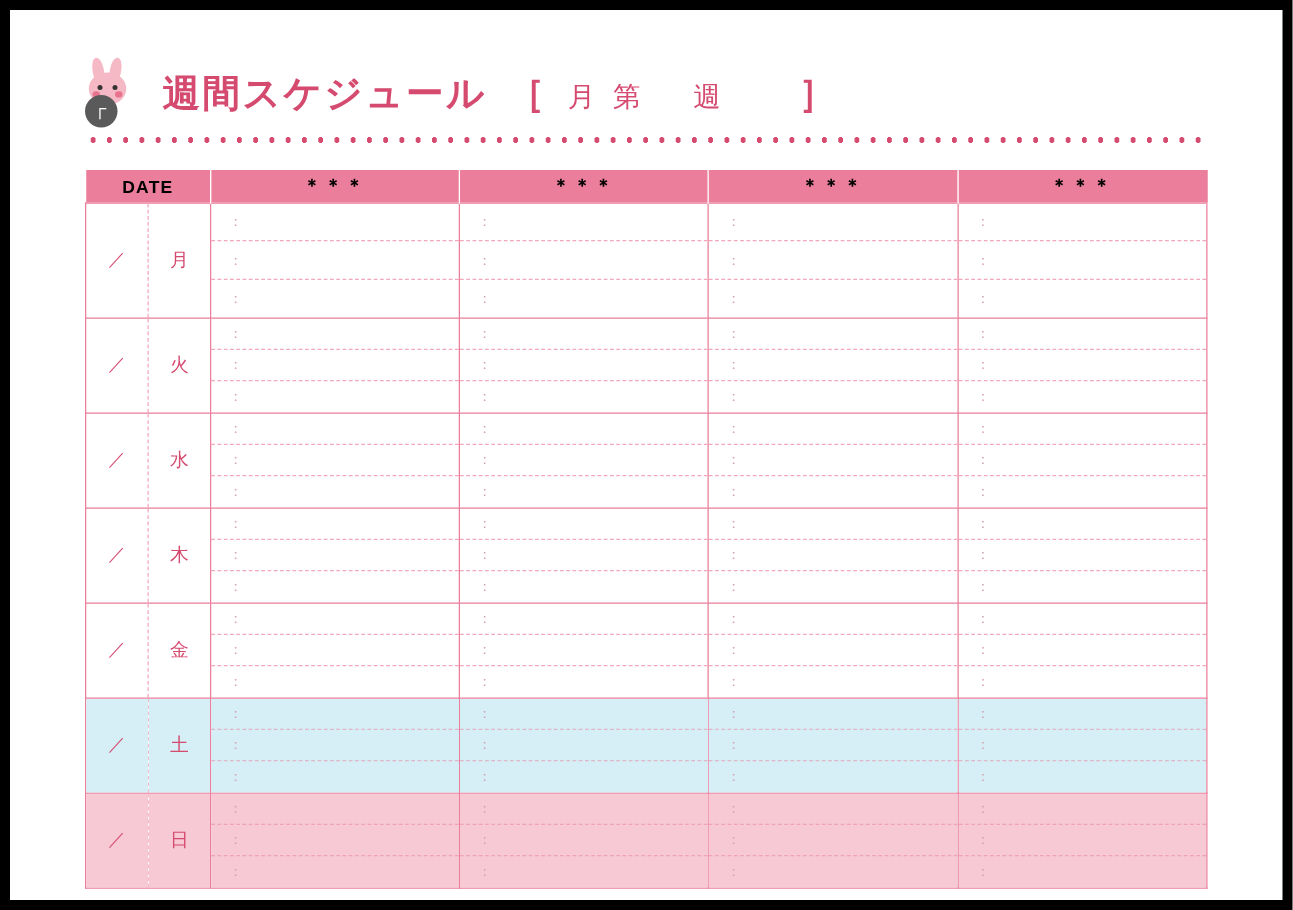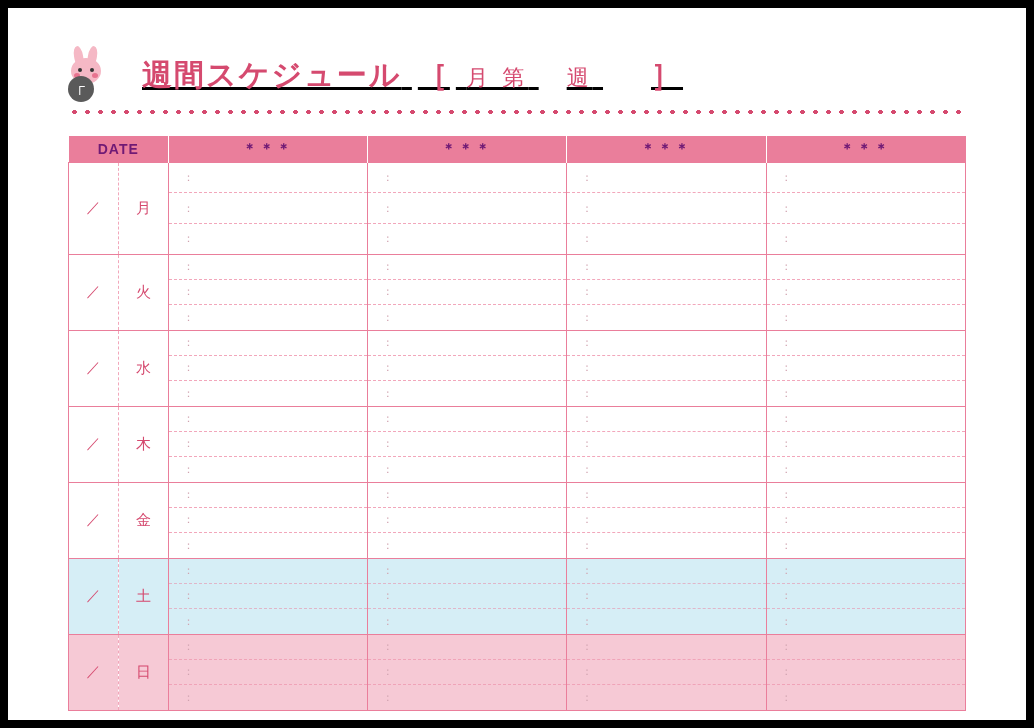--- a/index.html
+++ b/index.html
@@ -17,23 +17,22 @@
     .page {
       width: 100%;
       height: 100%;
       background: #fff;
       padding: 40px 60px 35px 60px;
       position: relative;
     }
     .header-row {
       display: flex;
       align-items: center;
-      gap: 30px;
+      gap: 18px;
       margin-bottom: 6px;
-      text-decoration: underline;
     }
     .bunny-icon {
       width: 44px;
       height: 54px;
       position: relative;
       flex-shrink: 0;
     }
     .bunny-ear {
       position: absolute;
       width: 9px;
@@ -119,21 +118,21 @@
     .schedule-table {
       width: 100%;
       border-collapse: collapse;
       table-layout: fixed;
     }
     .schedule-table col.date-slash { width: 50px; }
     .schedule-table col.date-day  { width: 50px; }
     .schedule-table col.content   { width: auto; }
     .schedule-table th {
       background: #ea7e9b;
-      color: #701a75;
+      color: #000000;
       font-weight: 600;
       font-size: 14px;
       height: 26px;
       letter-spacing: 3px;
       border-right: 1px solid #fff;
     }
     .schedule-table th:last-child { border-right: 1px solid #ea7e9b; }
     .schedule-table th.date-head {
       letter-spacing: 1px;
     }

